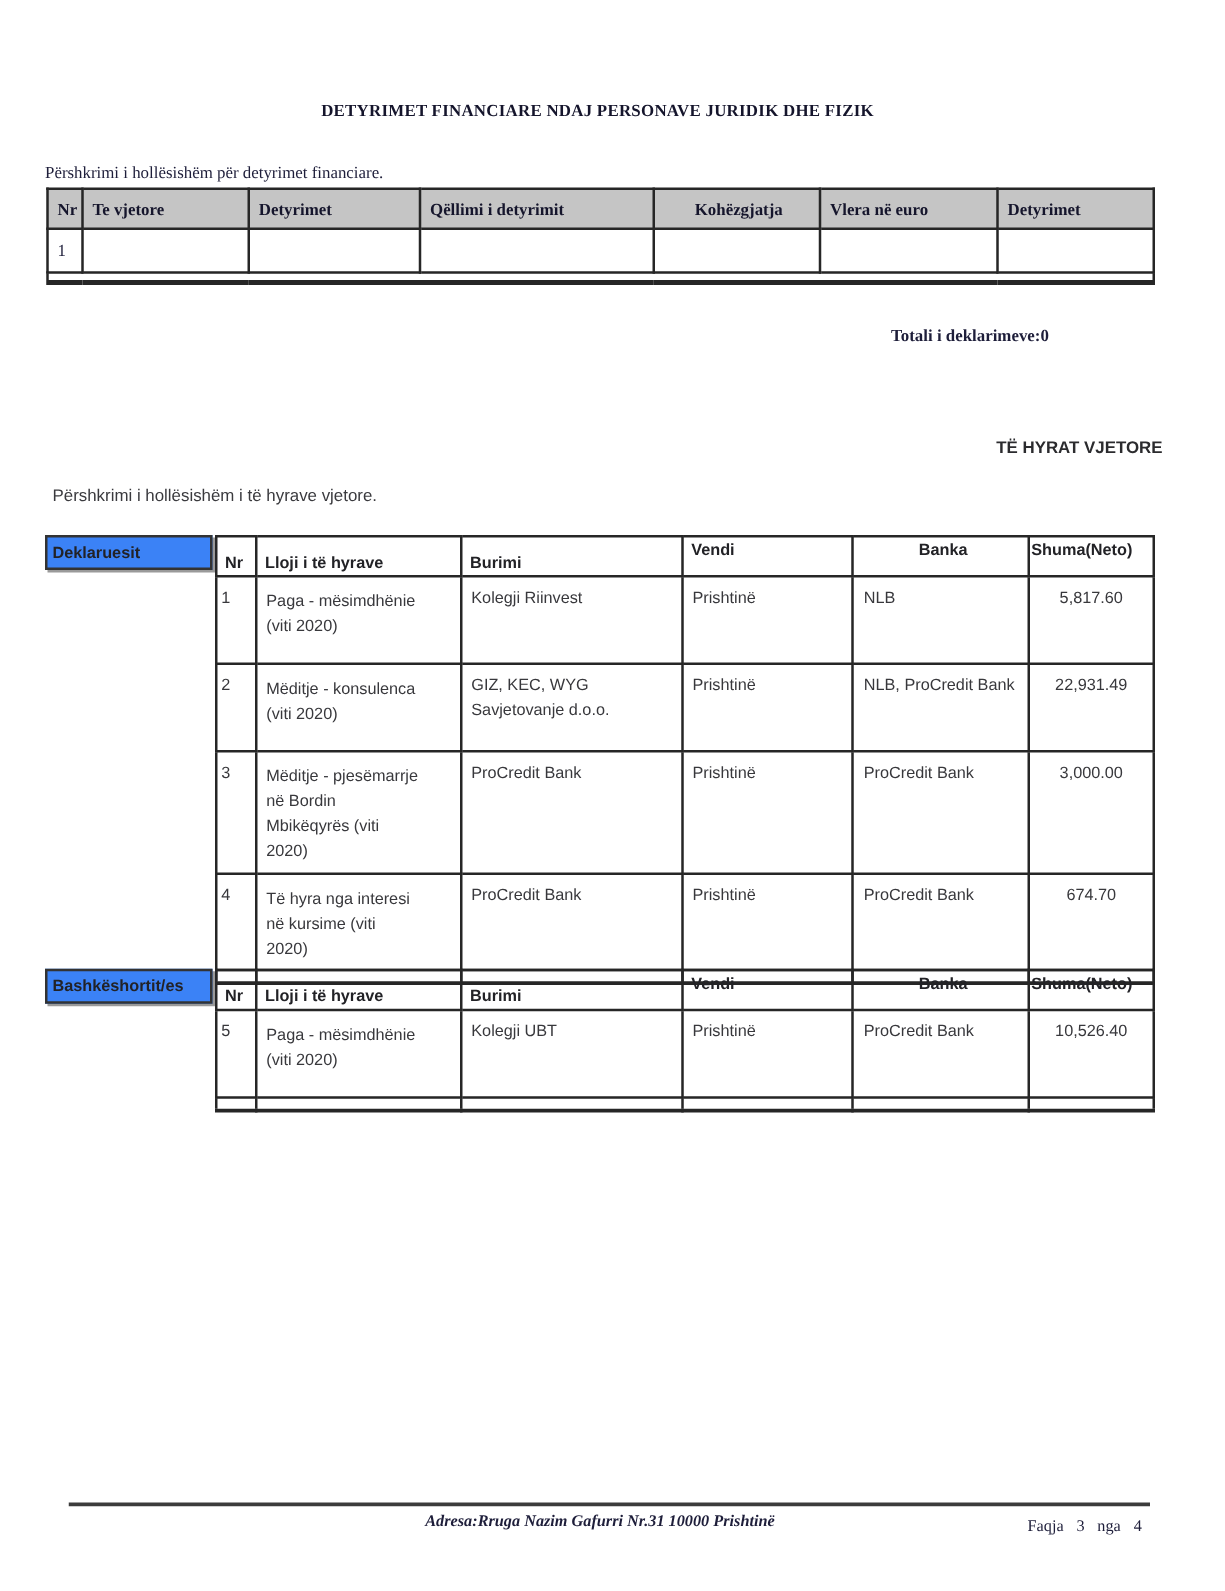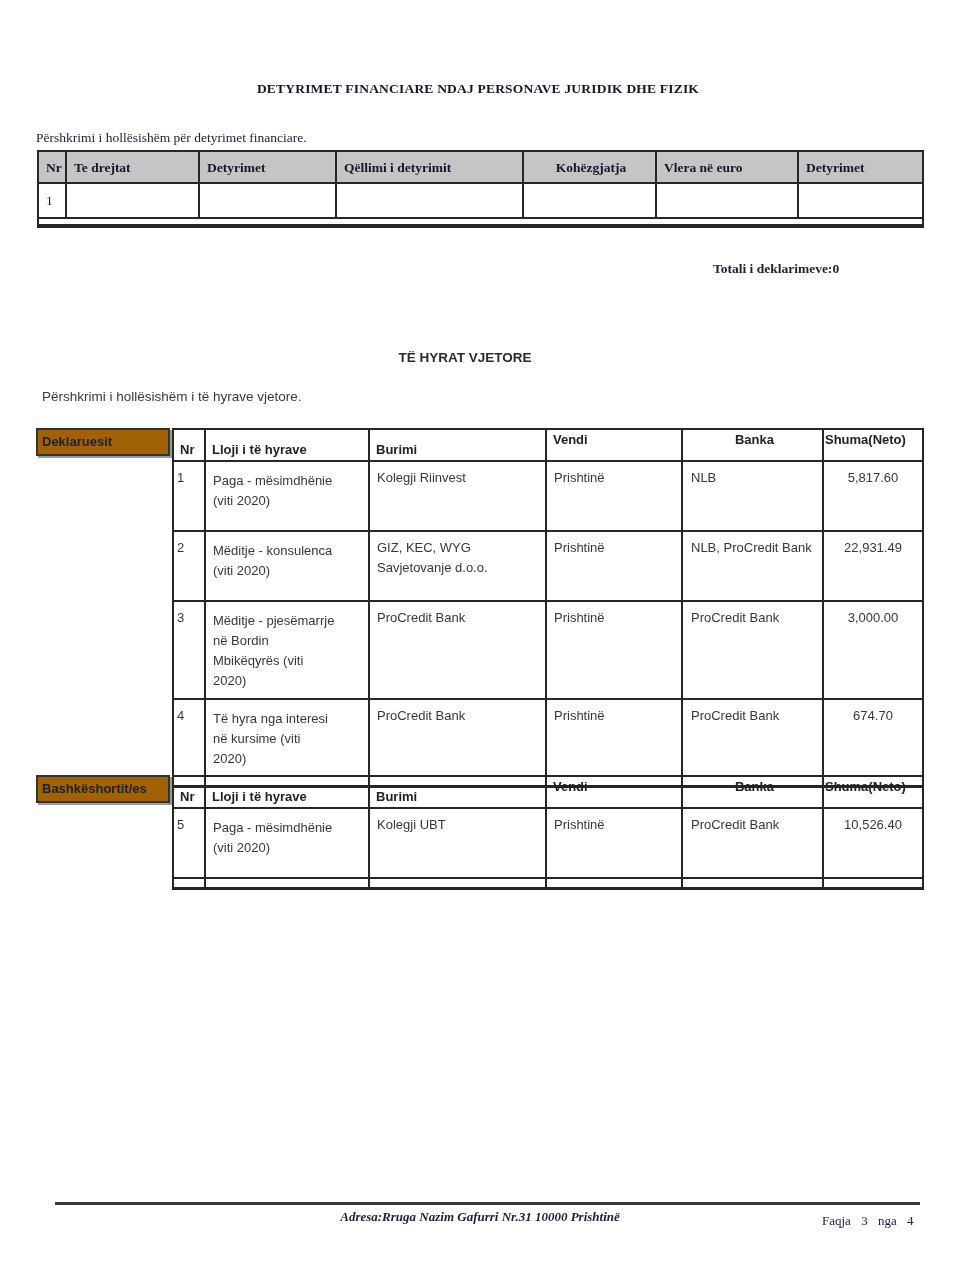--- a/index.html
+++ b/index.html
@@ -45,31 +45,31 @@
   .t1 tr.data td{height:29px;}
   .t1 tr.spacer td{height:5px;padding:0;border-left:none;border-right:none;}
   .totals{
     position:absolute;top:229px;left:640px;width:272px;
     display:flex;justify-content:center;
     font-weight:bold;font-size:13.5px;color:#1e1e3a;margin-top:32px;
   }
   
   .title2{
     position:absolute;top:350px;left:0;width:930px;
-    text-align:center;font-weight:bold;font-size:13.5px;
+    text-align:right;font-weight:bold;font-size:13.5px;
     font-family:"Liberation Sans", sans-serif;color:#2b2b2e;
   }
   .desc2{
     position:absolute;top:389px;left:42px;
     font-family:"Liberation Sans", sans-serif;
     font-size:13.5px;color:#3a3a3e;
   }
   .side-label{
     position:absolute;left:36px;width:126px;height:24px;
-    background:#a16207;border:2px solid #333333;
+    background:#3b82f6;border:2px solid #333333;
     font-family:"Liberation Sans", sans-serif;
     font-weight:bold;font-size:13px;color:#222226;
     line-height:24px;padding-left:4px;
     box-shadow:2px 2px 0 #9a9a9a;
   }
   .lbl-declarant{top:428px;}
   .lbl-spouse{top:775px;}
   .income{
     position:absolute;left:172px;width:750px;
     border:2px solid #262626;border-bottom:3px solid #262626;
@@ -133,21 +133,21 @@
         <col style="width:133px">
         <col style="width:137px">
       <col style="width:187px">
         <col style="width:133px">
         <col style="width:142px">
         <col style="width:125px">
     </colgroup>
     <thead>
       <tr>
         <th>Nr</th>
-        <th>Te drejtat</th>
+        <th>Te vjetore</th>
         <th>Detyrimet</th>
         <th>Qëllimi i detyrimit</th>
         <th class="center">Kohëzgjatja</th>
         <th>Vlera në euro</th>
         <th>Detyrimet</th>
       </tr>
     </thead>
     <tbody>
       <tr class="data">
         <td>1</td>

